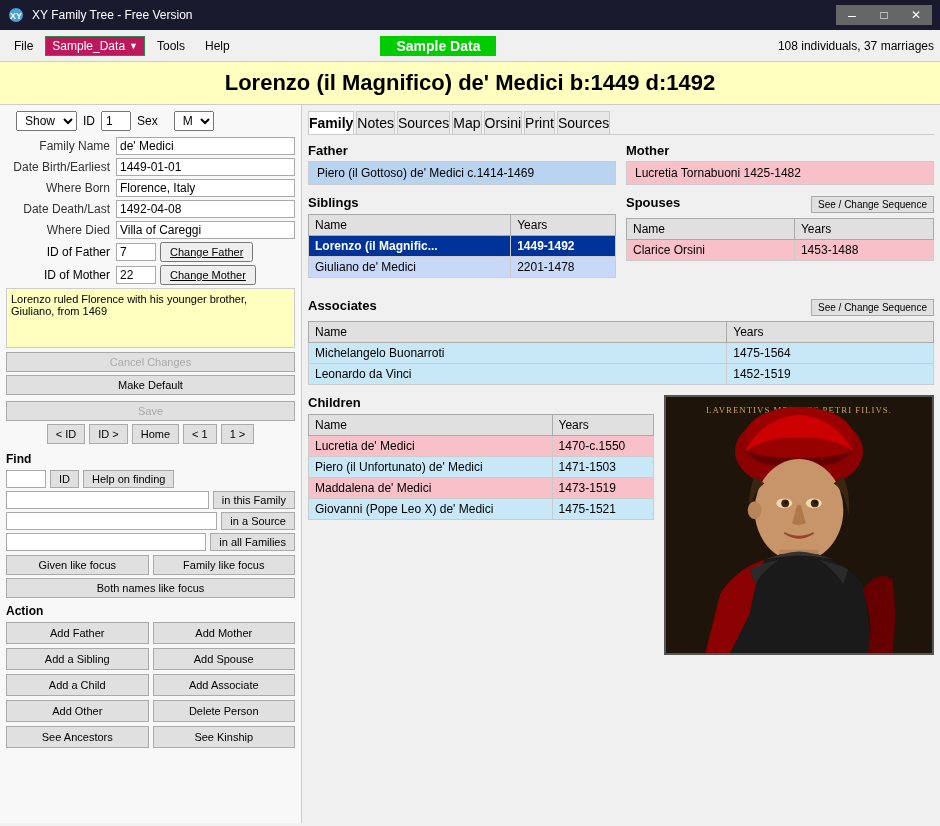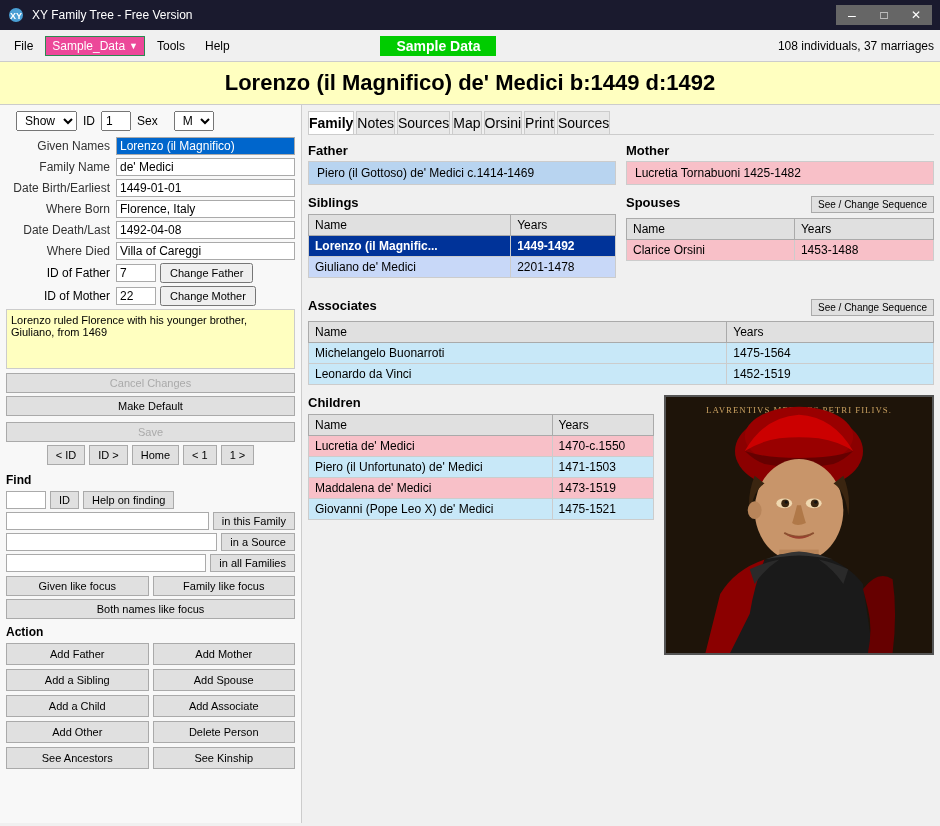--- a/index.html
+++ b/index.html
@@ -4,21 +4,21 @@
   <style>
     * { box-sizing: border-box; margin: 0; padding: 0; }
     body { font-family: 'Segoe UI', Tahoma, Arial, sans-serif; font-size: 12px; background: #f0f0f0; width: 940px; height: 826px; overflow: hidden; }
     
     
     #titlebar { background: #1a1a2e; color: white; height: 30px; display: flex; align-items: center; padding: 0 8px; gap: 8px; }
 
     
     #menubar { background: #f0f0f0; height: 32px; display: flex; align-items: center; padding: 0 6px; gap: 4px; border-bottom: 1px solid #ccc; }
     .menu-item { padding: 3px 8px; cursor: pointer; font-size: 12px; }
-    .dropdown-btn { background: #ec4899; color: white; border: 1px solid #2a8a50; padding: 2px 6px; display: flex; align-items: center; gap: 4px; cursor: pointer; font-size: 12px; }
+    .dropdown-btn { background: #be185d; color: white; border: 1px solid #2a8a50; padding: 2px 6px; display: flex; align-items: center; gap: 4px; cursor: pointer; font-size: 12px; }
     .dropdown-btn .arrow { font-size: 9px; }
     .sample-data-badge { background: #00cc00; color: white; padding: 2px 16px; font-weight: bold; font-size: 14px; margin-left: auto; margin-right: auto; }
     .individuals-count { margin-left: auto; font-size: 12px; }
 
     
     #main-heading { background: #ffffc0; text-align: center; font-size: 22px; font-weight: bold; padding: 8px; border-bottom: 1px solid #ccc; }
 
     
     #content { display: flex; height: calc(826px - 30px - 32px - 46px); }
 
@@ -33,21 +33,21 @@
 
     .field-row { display: flex; align-items: center; margin-bottom: 3px; }
     .field-label { text-align: right; width: 110px; min-width: 110px; padding-right: 6px; font-size: 12px; color: #333; }
     .field-value { flex: 1; }
     .field-value input { width: 100%; font-size: 12px; padding: 1px 3px; border: 1px solid #aaa; }
     .field-value input.highlighted { background: #0066cc; color: white; }
 
     .id-row { display: flex; align-items: center; margin-bottom: 3px; }
     .id-label { text-align: right; width: 110px; min-width: 110px; padding-right: 6px; font-size: 12px; }
     .id-input { width: 40px; font-size: 12px; padding: 1px 3px; border: 1px solid #aaa; margin-right: 4px; }
-    .id-btn { font-size: 11px; padding: 2px 8px; cursor: pointer; }
+    .id-btn { font-size: 11px; padding: 2px 8px; cursor: pointer; text-decoration: underline; }
 
     .note-box { background: #ffffc0; border: 1px solid #ccc; padding: 4px; font-size: 11px; height: 60px; margin-bottom: 4px; overflow-y: auto; }
 
     .btn-row { display: flex; gap: 4px; margin-bottom: 3px; justify-content: center; }
     .btn-gray { background: #e0e0e0; border: 1px solid #aaa; padding: 3px 10px; cursor: pointer; font-size: 11px; }
     .btn-gray:disabled { color: #aaa; cursor: default; }
     .btn-full { width: 100%; background: #e0e0e0; border: 1px solid #aaa; padding: 3px 10px; cursor: pointer; font-size: 11px; margin-bottom: 3px; }
 
     .nav-row { display: flex; gap: 4px; margin-bottom: 8px; justify-content: center; align-items: center; }
     .nav-btn { background: #e0e0e0; border: 1px solid #aaa; padding: 3px 8px; cursor: pointer; font-size: 11px; }
@@ -150,26 +150,20 @@
       </select>
       <label>ID</label>
       <input type="text" style="width: 30px;" value="1">
       <label>Sex</label>
       <select class="sex-select">
         <option>M</option>
         <option>F</option>
       </select>
     </div>
 
-    <div class="field-row">
-      <span class="field-label">Given Names</span>
-      <div class="field-value">
-        <input type="text" class="highlighted" value="Lorenzo (il Magnifico)" style="">
-      </div>
-    </div>
 
     <div class="field-row">
       <span class="field-label">Family Name</span>
       <div class="field-value">
         <input type="text" value="de' Medici" style="">
       </div>
     </div>
 
     <div class="field-row">
       <span class="field-label">Date Birth/Earliest</span>

